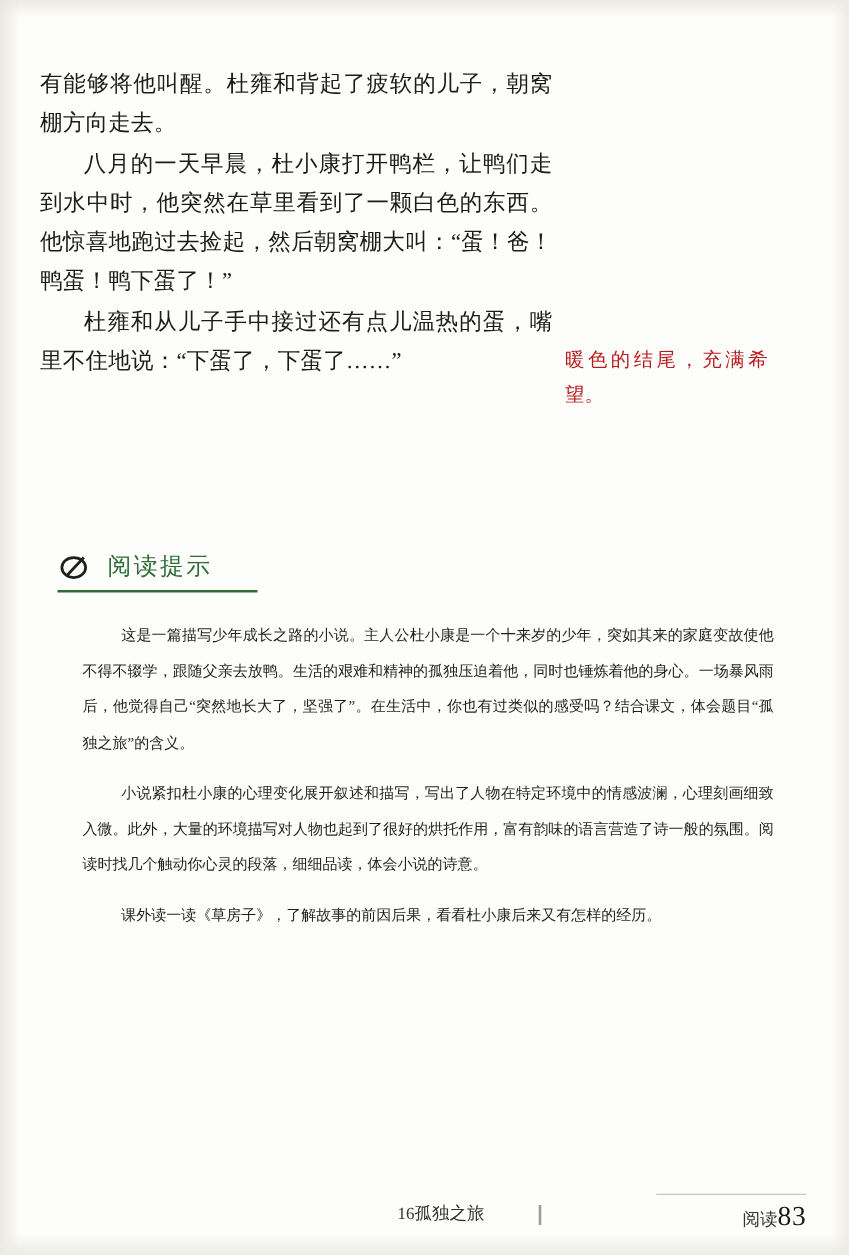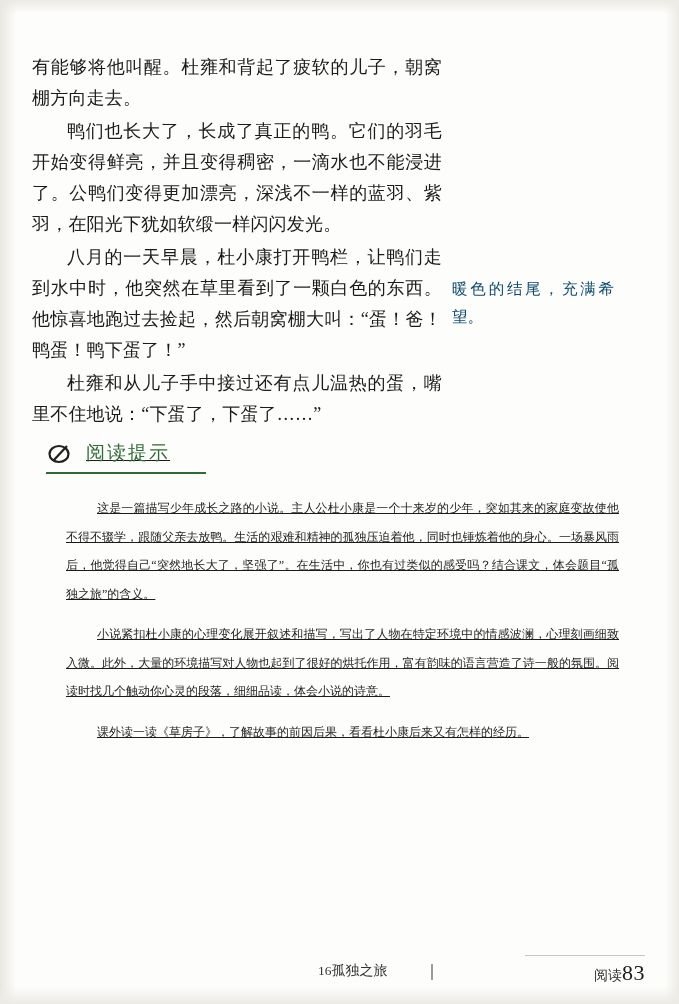--- a/index.html
+++ b/index.html
@@ -70,31 +70,30 @@
   }
 
   
   .side-note {
     position: absolute;
     left: 452px;
     top: 275px;
     width: 162px;
     font-size: 15.5px;
     line-height: 28px;
-    color: #0c4a6e;
+    color: #b91c1c;
     text-align: justify;
   }
 
   
   .tips-section {
     position: absolute;
     left: 32px;
     top: 440px;
     width: 615px;
-    text-decoration: underline;
   }
   .tips-header {
     display: flex;
     align-items: center;
     gap: 12px;
     padding-left: 14px;
   }
   .tips-mark {
     width: 28px;
     height: 28px;
@@ -188,21 +187,20 @@
 
 <div class="page">
   <div class="edge-top"></div>
   <div class="edge-left"></div>
   <div class="edge-right"></div>
   <div class="edge-bottom"></div>
 
   <div class="content">
     <div class="body-text">
       <p>有能够将他叫醒。杜雍和背起了疲软的儿子，朝窝棚方向走去。</p>
-      <p class="indent">鸭们也长大了，长成了真正的鸭。它们的羽毛开始变得鲜亮，并且变得稠密，一滴水也不能浸进了。公鸭们变得更加漂亮，深浅不一样的蓝羽、紫羽，在阳光下犹如软缎一样闪闪发光。</p>
       <p class="indent">八月的一天早晨，杜小康打开鸭栏，让鸭们走到水中时，他突然在草里看到了一颗白色的东西。他惊喜地跑过去捡起，然后朝窝棚大叫：“蛋！爸！鸭蛋！鸭下蛋了！”</p>
       <p class="indent">杜雍和从儿子手中接过还有点儿温热的蛋，嘴里不住地说：“下蛋了，下蛋了……”</p>
     </div>
   </div>
 
   <div class="side-note">暖色的结尾，充满希望。</div>
 
   <div class="tips-section">
     <div class="tips-header">
       <span class="tips-mark">

